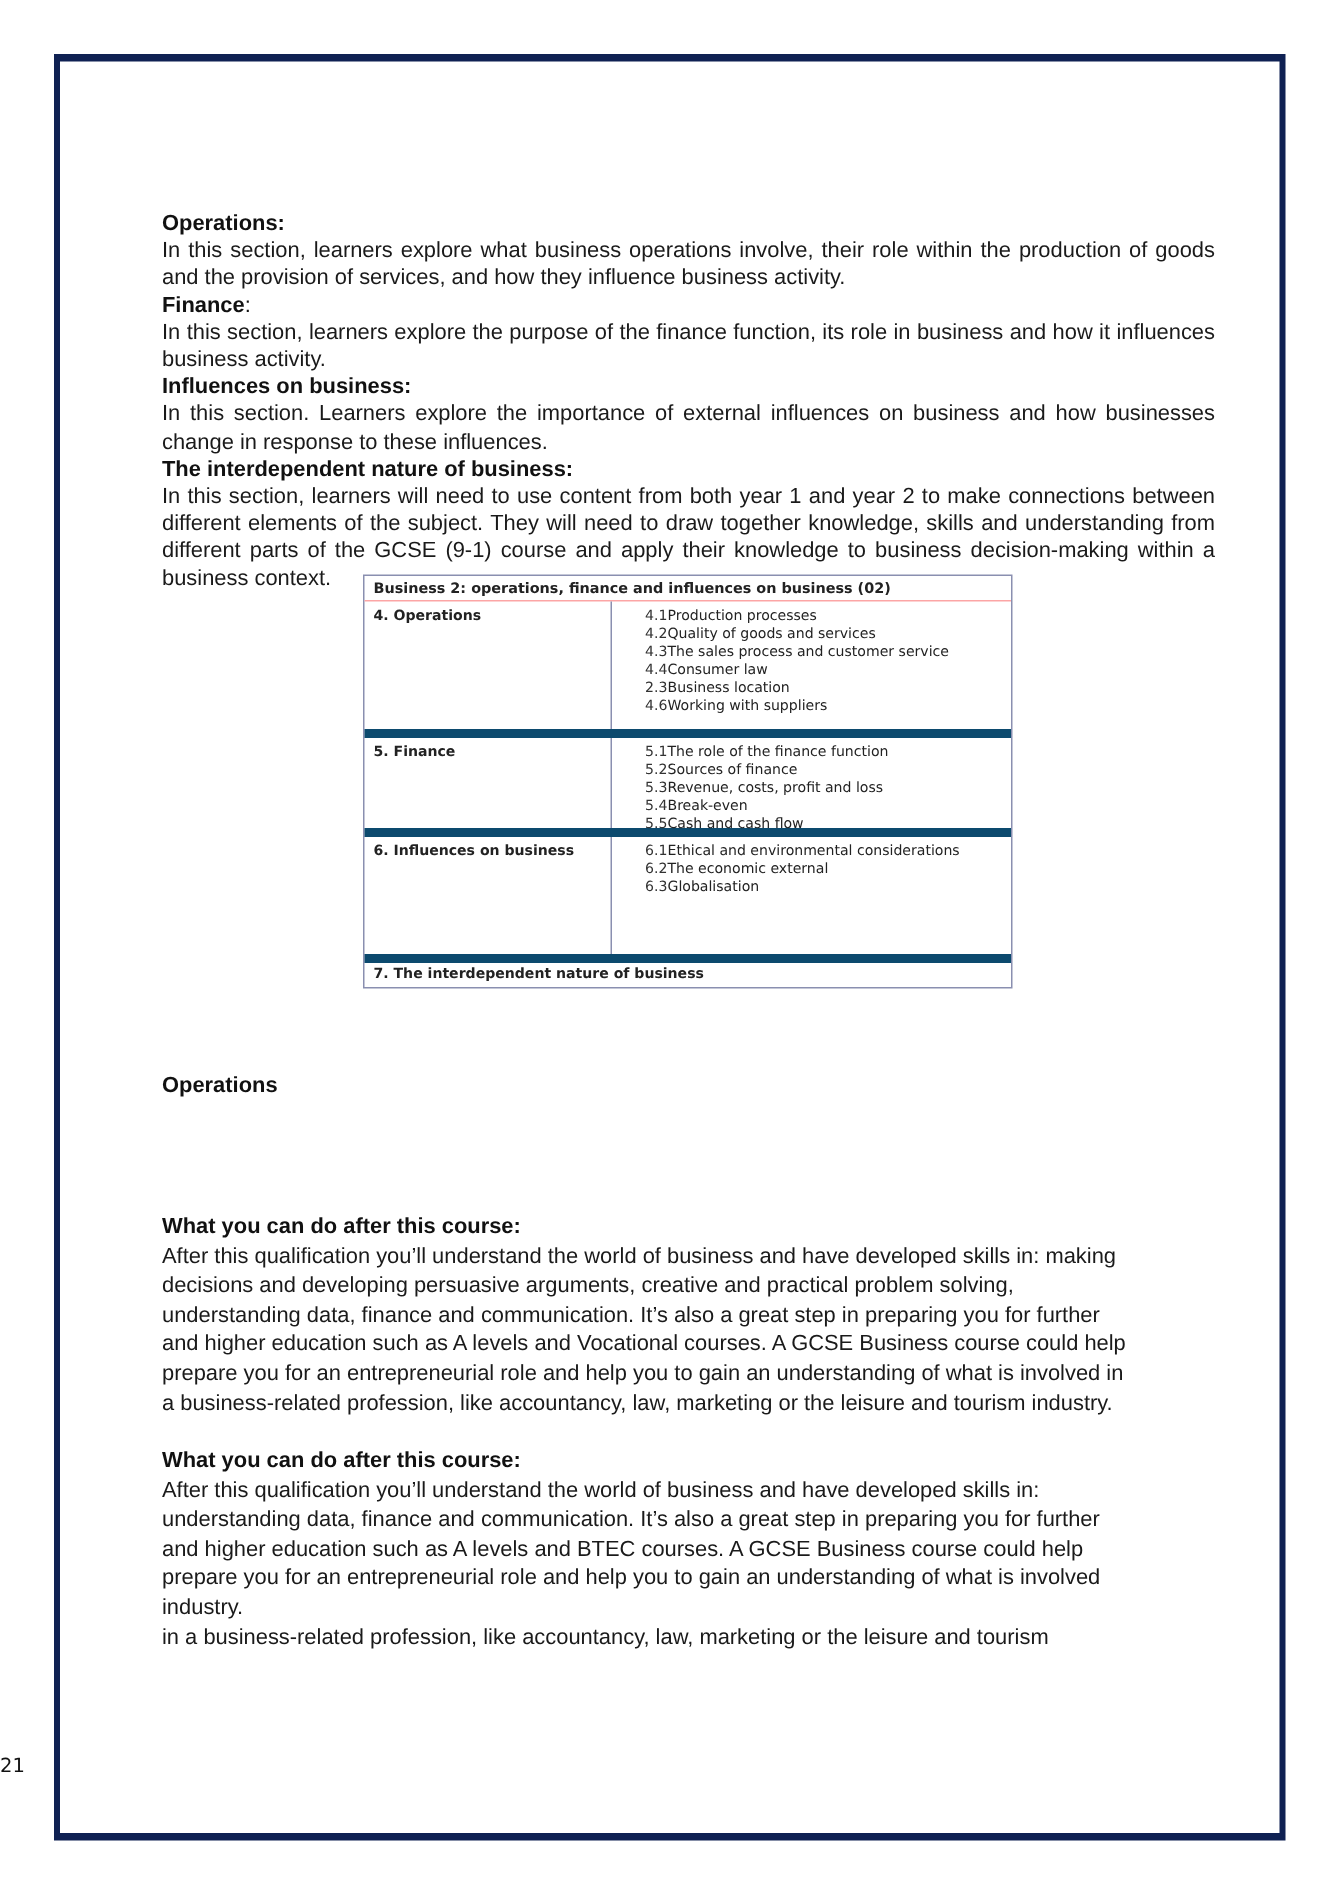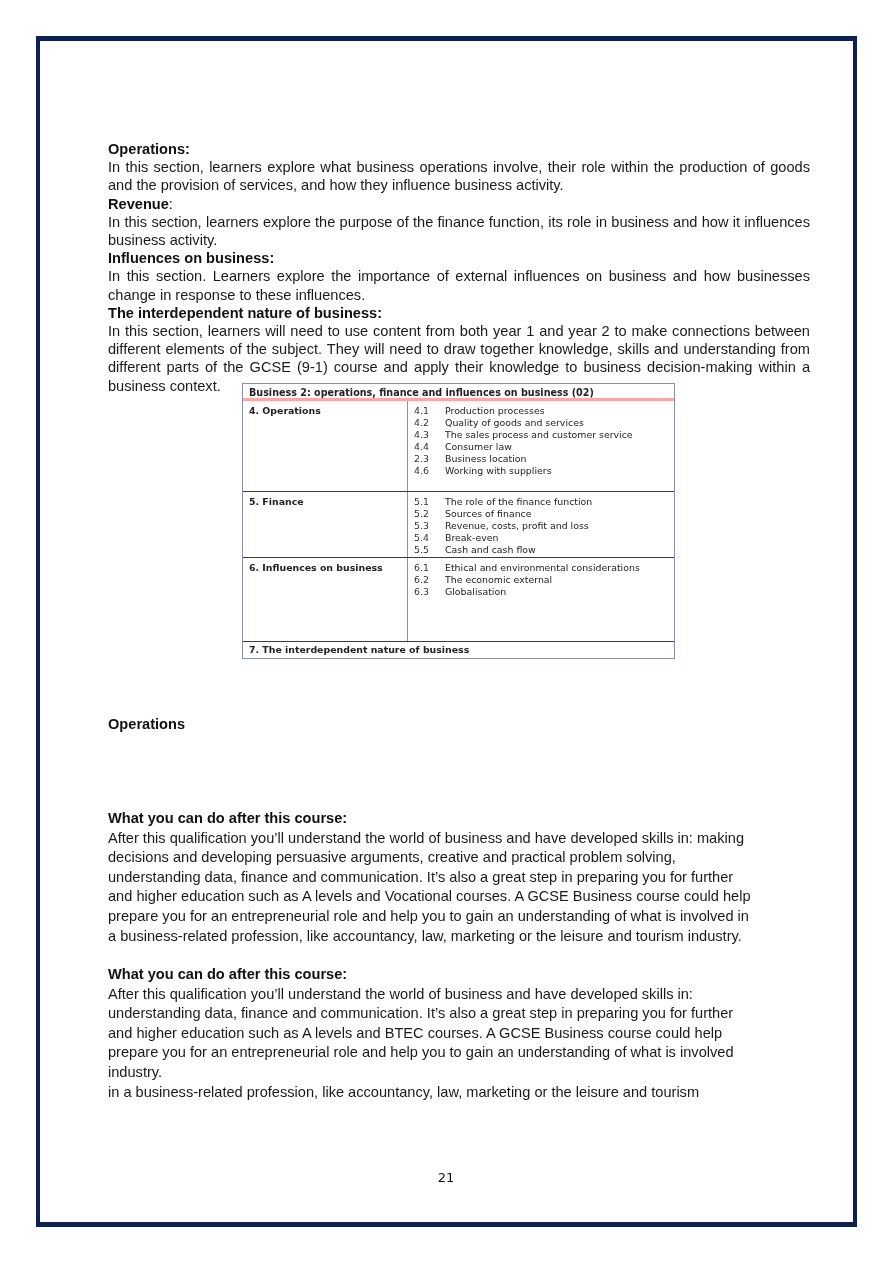--- a/index.html
+++ b/index.html
@@ -20,45 +20,45 @@
   .p { text-align: justify; margin: 0; }
   .p.left { text-align: left; }
 
   .tbl {
     position: absolute; left: 242px; top: 383px; width: 433px; height: 276px;
     border: 1px solid #8a8fb0; box-sizing: border-box;
     font-family: "DejaVu Sans", sans-serif; font-size: 9.4px; color: #222;
   }
   .tbl .hdr {
     position: absolute; left: 0; top: 0; right: 0; height: 17px;
-    border-bottom: 3px solid #fca5a5; font-weight: bold;
+    border-bottom: 1px solid #fca5a5; font-weight: bold;
     padding: 3px 0 0 6px; box-sizing: border-box; font-size: 9.6px;
   }
-  .tbl .row { position: absolute; left: 0; right: 0; border-bottom: 1px solid #0c4a6e; box-sizing: border-box; }
+  .tbl .row { position: absolute; left: 0; right: 0; border-bottom: 6px solid #0c4a6e; box-sizing: border-box; }
   .tbl .rowlabel { position: absolute; left: 6px; top: 4px; font-weight: bold; }
   .tbl .divider { position: absolute; left: 164px; top: 0; bottom: 0; border-left: 1px solid #8a8fb0; }
   .tbl .items { position: absolute; left: 171px; top: 4px; }
   .tbl .item { height: 12.1px; line-height: 12.1px; white-space: nowrap; }
-  .tbl .num { display: inline-block; width: 31px; color: #333; }
+  .tbl .num { display: inline-block; width: 31px; color: #333; text-align: right; }
   .tbl .footer { position: absolute; left: 6px; bottom: 3px; font-weight: bold; }
 
   .pagenum {
-    position: absolute; top: 1170px; left: 0; width: 892px; text-align: center;
+    position: absolute; top: 1170px; left: 0; width: 892px; 
     font-family: "DejaVu Sans", sans-serif; font-size: 13px; color: #111;
   }
 </style>
 </head>
 <body>
 
 <div class="page-frame"></div>
 
 <div class="content" style="top:108px;">
   <div class="h">Operations:</div>
   <p class="p">In this section, learners explore what business operations involve, their role within the production of goods and the provision of services, and how they influence business activity.</p>
-  <div class="h"><span>Revenue</span><span style="font-weight:normal">:</span></div>
+  <div class="h"><span>Finance</span><span style="font-weight:normal">:</span></div>
   <p class="p">In this section, learners explore the purpose of the finance function, its role in business and how it influences business activity.</p>
   <div class="h">Influences on business:</div>
   <p class="p">In this section. Learners explore the importance of external influences on business and how businesses change in response to these influences.</p>
   <div class="h">The interdependent nature of business:</div>
   <p class="p">In this section, learners will need to use content from both year 1 and year 2 to make connections between different elements of the subject. They will need to draw together knowledge, skills and understanding from different parts of the GCSE (9-1) course and apply their knowledge to business decision-making within a business context.</p>
 </div>
 
 <div class="tbl">
   <div class="hdr">Business 2: operations, finance and influences on business (02)</div>
 

